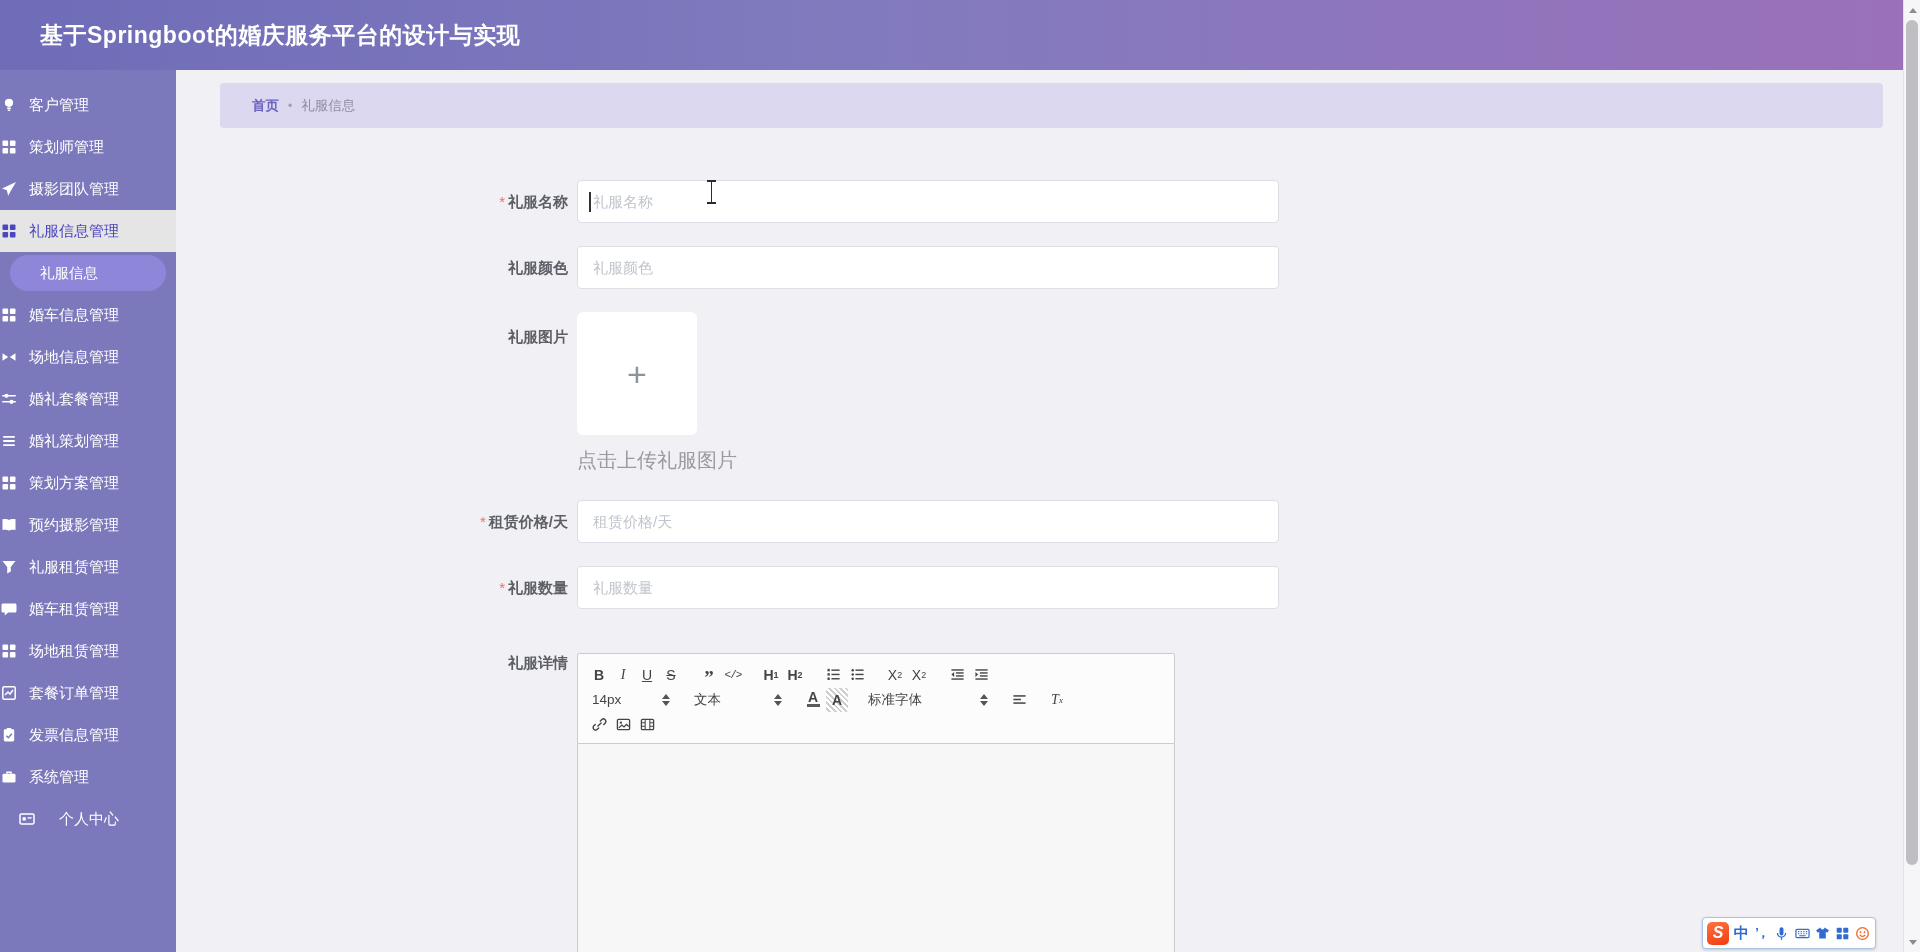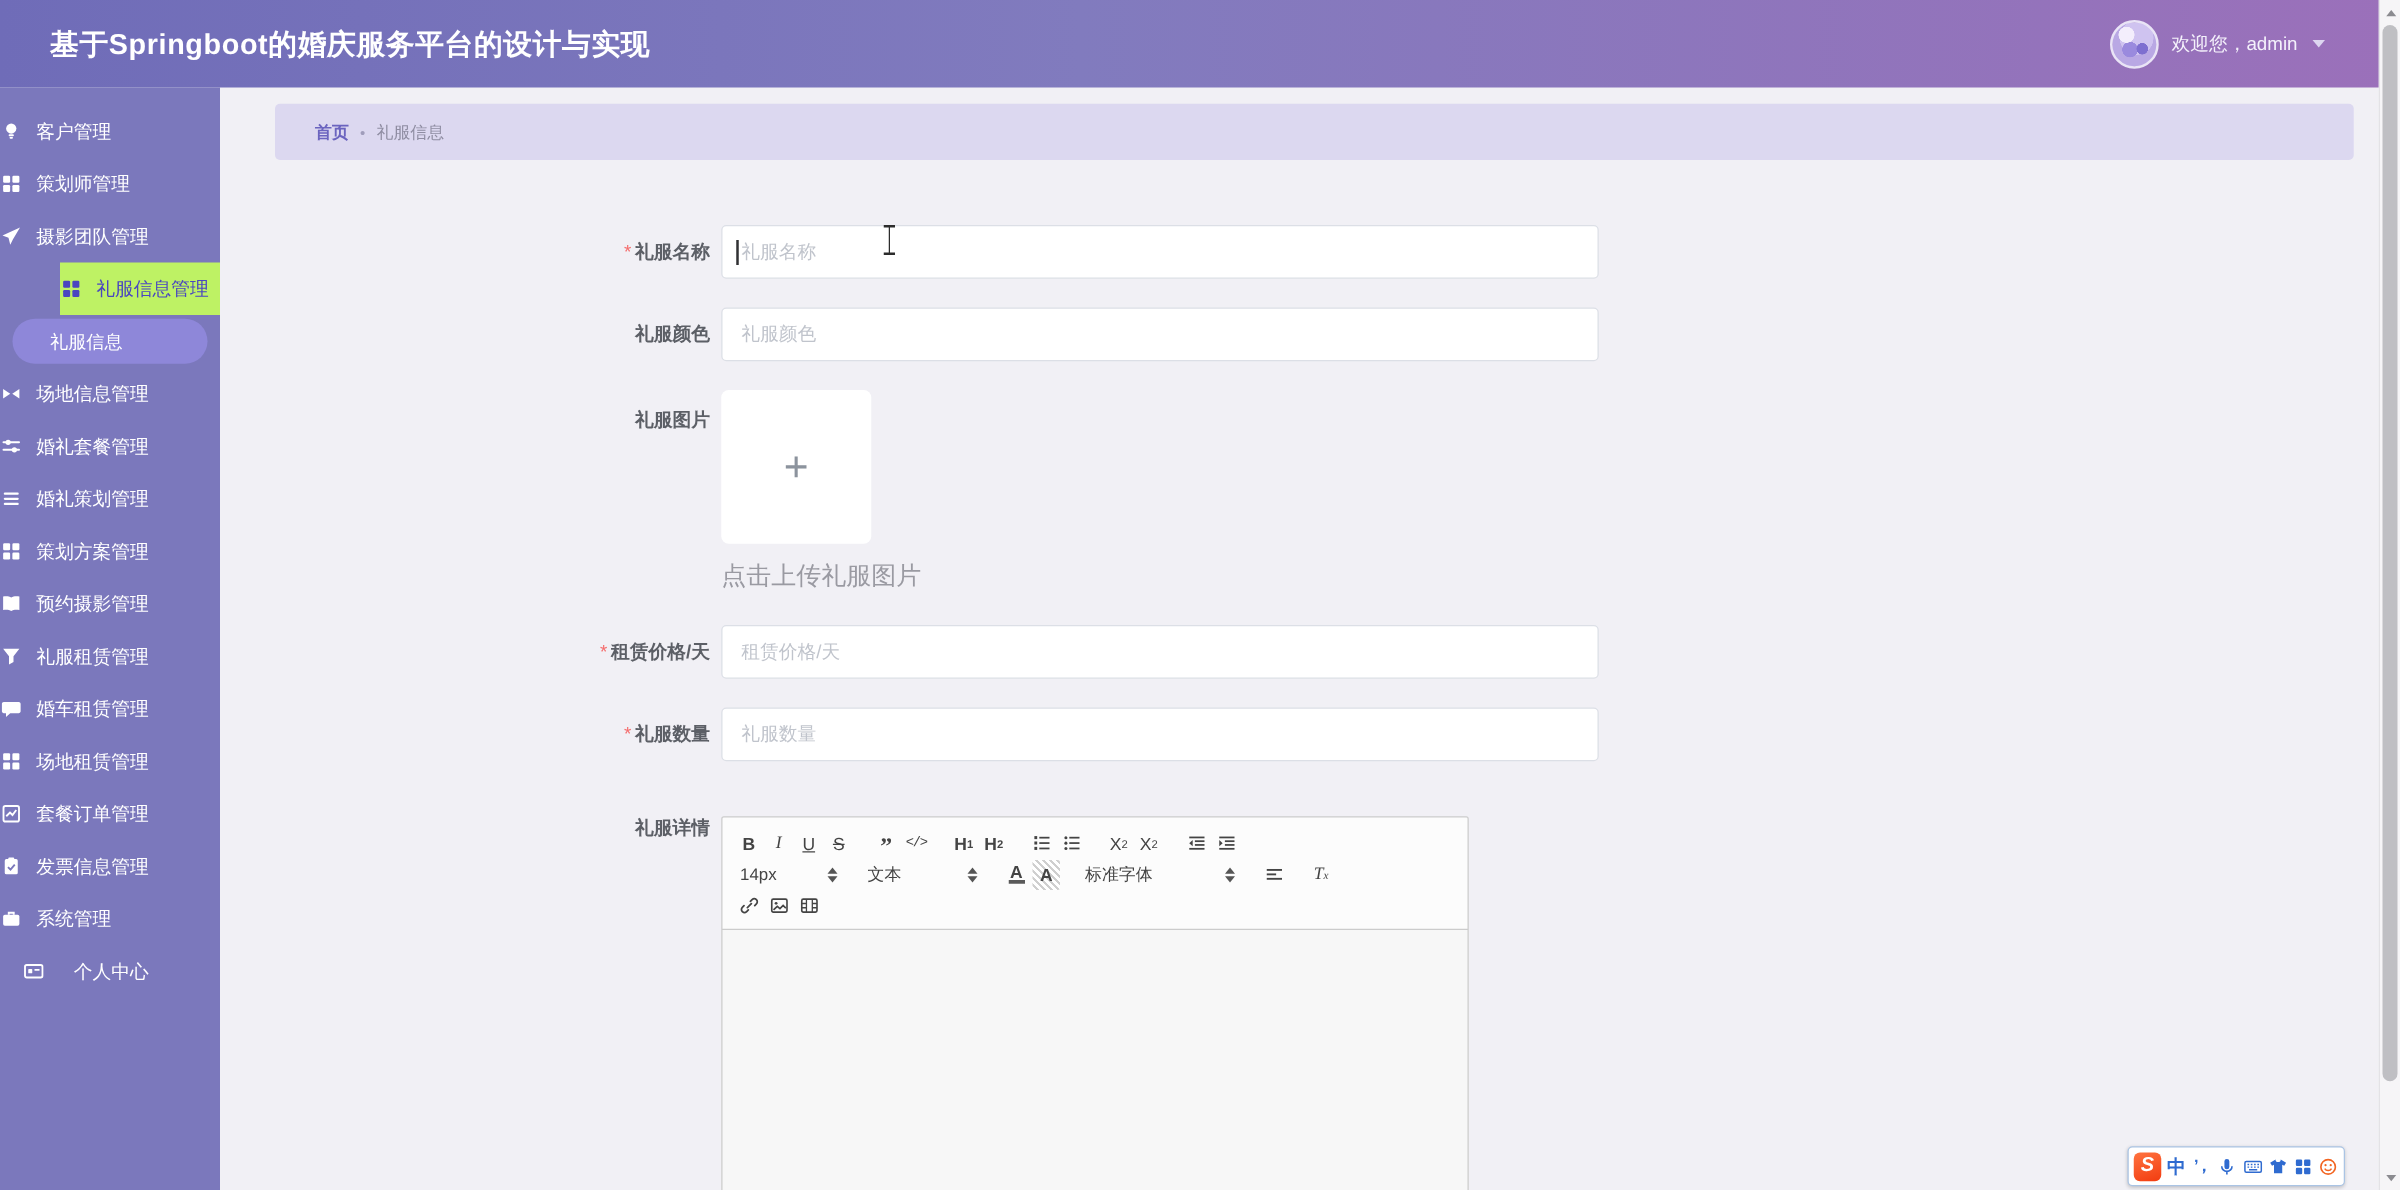--- a/index.html
+++ b/index.html
@@ -31,21 +31,21 @@
   .sb-up { top:2px; } .sb-up span { border-bottom:5px solid #8b8b90; }
   .sb-down { bottom:2px; } .sb-down span { border-top:5px solid #8b8b90; }
   .sb-thumb { position:absolute; left:2px; top:20px; width:12px; height:845px; background:#bfbfc3; border-radius:6px; }
 
   
   .sidebar { position:absolute; left:0; top:70px; width:176px; height:882px; background:#7b78bc; padding-top:14px; z-index:4; }
   .s-item { position:relative; height:42px; display:flex; align-items:center; gap:12px; 
             color:#ffffff; font-size:15px; cursor:pointer; white-space:nowrap; }
   .s-item .ic { width:17px; height:17px; flex:0 0 17px; display:flex; align-items:center; justify-content:center; }
   .s-item .ic svg { width:16px; height:16px; }
-  .s-item.active { background:#bef264; color:#4a46c0;margin-left:48px; }
+  .s-item.active { background:#e5e5e5; color:#4a46c0; }
   .s-sub { height:36px; margin:3px 10px 3px 10px; border-radius:18px; background:#8e87d9;
            display:flex; align-items:center; padding-left:30px; color:#ffffff; font-size:14.5px; cursor:pointer; }
   .s-item.less { padding-left:18px; gap:24px; }
 
   
   .main { position:absolute; left:176px; top:70px; width:1727px; height:882px; background:#f1f0f5; overflow:hidden; z-index:1; }
   .breadcrumb { position:absolute; left:44px; top:13px; width:1663px; height:45px; background:#dcd8f0;
                 border-radius:4px; display:flex; align-items:center; padding-left:32px; gap:9px; font-size:13.5px; }
   .bc-home { color:#6b64bf; font-weight:bold; cursor:pointer; }
   .bc-sep { color:#a09dbb; font-size:12px; }
@@ -108,25 +108,20 @@
   .ime-ic { width:17px; height:24px; display:flex; align-items:center; justify-content:center;
             color:#2f6bd0; font-size:15px; font-weight:bold; cursor:pointer; }
   .ime-ic svg { width:15px; height:15px; }
   .ime-ic.punct { font-size:13px; letter-spacing:-2px; font-weight:bold; }
 </style>
 </head>
 <body>
 
 <div class="header">
   <div class="h-title">基于Springboot的婚庆服务平台的设计与实现</div>
-  <div class="user-box">
-    <div class="avatar"></div>
-    <div class="welcome">欢迎您，admin</div>
-    <div class="caret-down"></div>
-  </div>
 </div>
 
 <div class="sidebar">
   <div class="s-item">
     <span class="ic">
         <svg viewBox="0 0 16 16" fill="currentColor">
           <circle cx="8" cy="5.8" r="4.1"></circle>
           <rect x="5.9" y="10.4" width="4.2" height="1.6" rx=".8"></rect>
           <rect x="6.6" y="12.6" width="2.8" height="1.3" rx=".65"></rect>
         </svg>
@@ -158,20 +153,31 @@
           <rect x="1.5" y="1.5" width="5.6" height="5.6" rx="1"></rect>
           <rect x="8.9" y="1.5" width="5.6" height="5.6" rx="1"></rect>
           <rect x="1.5" y="8.9" width="5.6" height="5.6" rx="1"></rect>
           <rect x="8.9" y="8.9" width="5.6" height="5.6" rx="1"></rect>
         </svg>
       </span>
     <span>礼服信息管理</span>
   </div>
   <div class="s-sub">
     <span>礼服信息</span>
+  </div>
+  <div class="s-item">
+    <span class="ic">
+        <svg viewBox="0 0 16 16" fill="currentColor">
+          <rect x="1.5" y="1.5" width="5.6" height="5.6" rx="1"></rect>
+          <rect x="8.9" y="1.5" width="5.6" height="5.6" rx="1"></rect>
+          <rect x="1.5" y="8.9" width="5.6" height="5.6" rx="1"></rect>
+          <rect x="8.9" y="8.9" width="5.6" height="5.6" rx="1"></rect>
+        </svg>
+      </span>
+    <span>婚车信息管理</span>
   </div>
   <div class="s-item">
     <span class="ic">
         <svg viewBox="0 0 16 16" fill="currentColor">
           <path d="M1.5 4.2L7.2 8l-5.7 3.8zM14.5 4.2L8.8 8l5.7 3.8z"></path>
         </svg>
       </span>
     <span>场地信息管理</span>
   </div>
   <div class="s-item">

